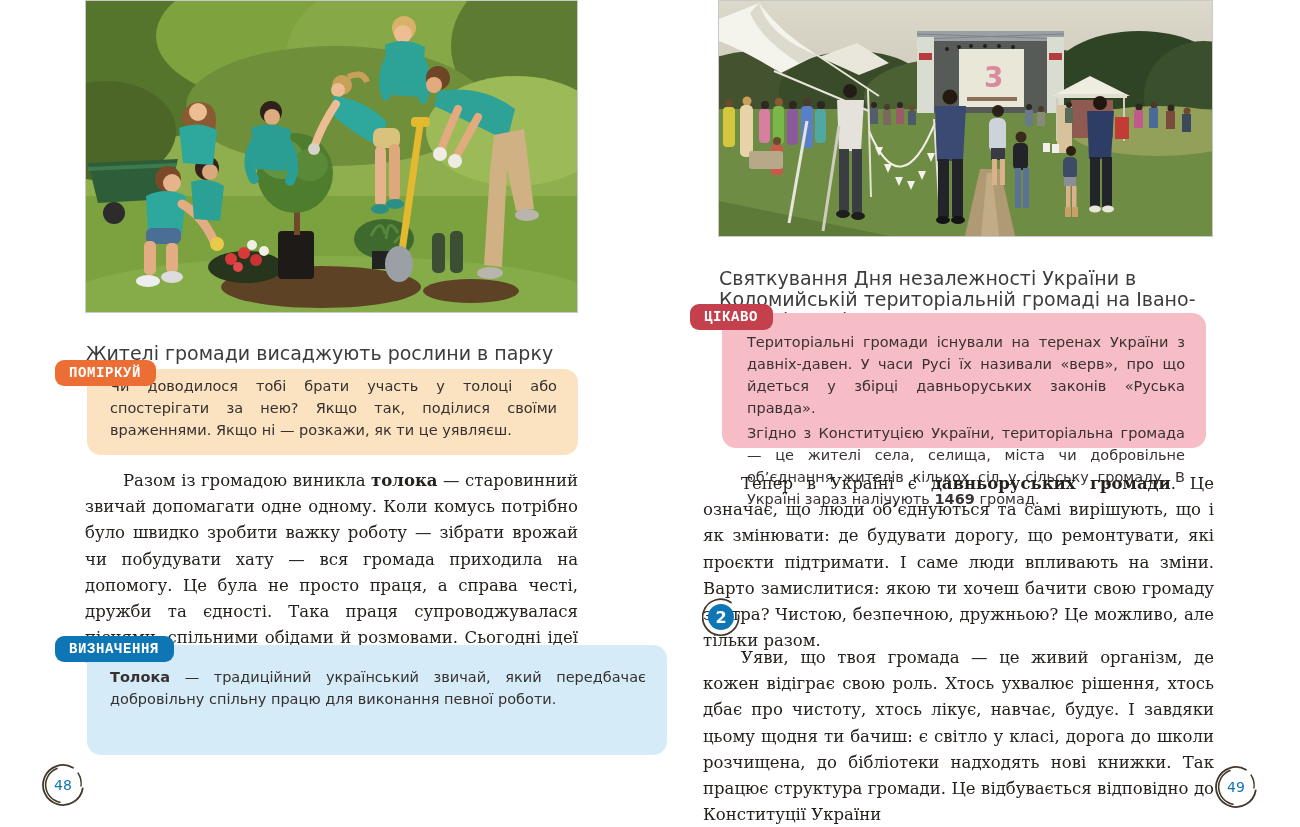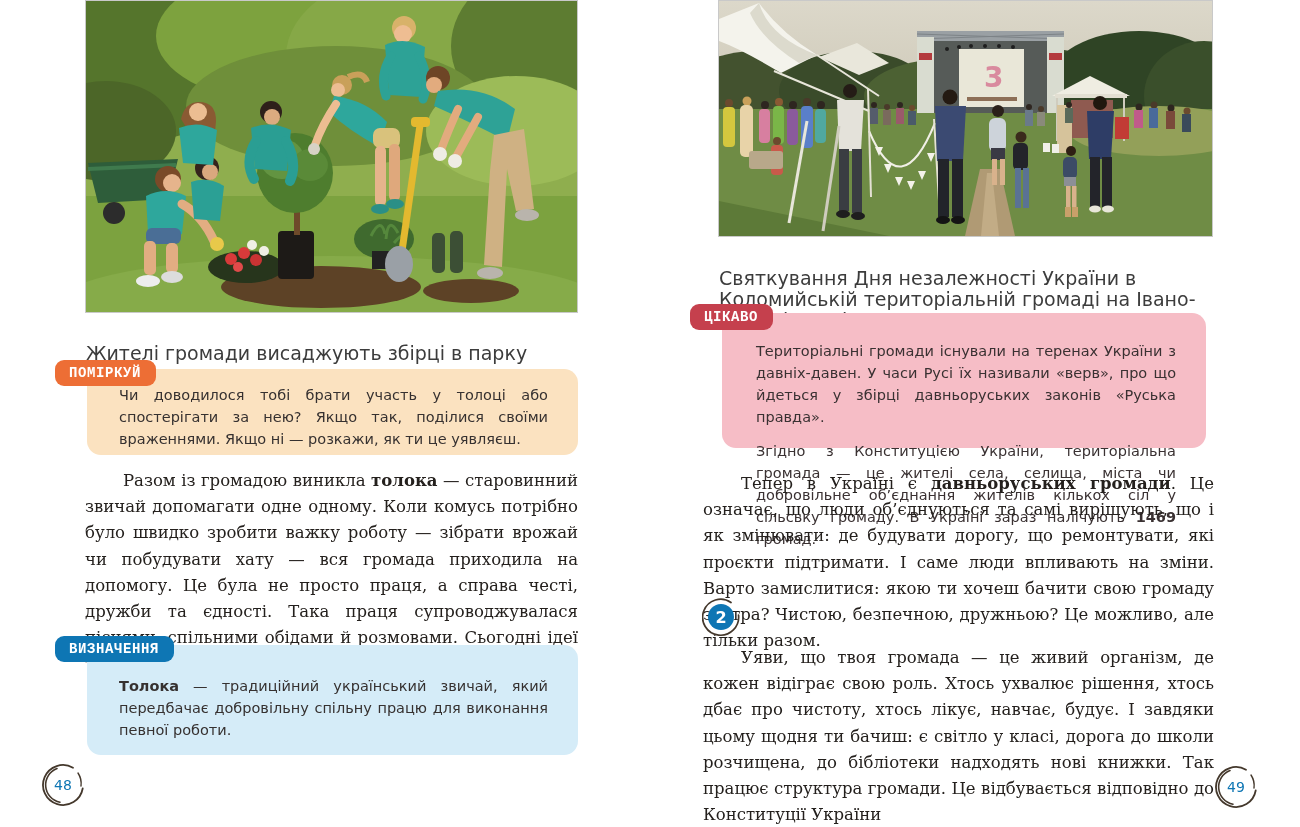--- a/index.html
+++ b/index.html
@@ -16,24 +16,24 @@
   .caption-right{left:719px;top:249px;width:494px;}
   
   .badge{position:absolute;z-index:3;color:#fff;font-weight:bold;font-size:14px;
          letter-spacing:.6px;padding:5px 15px 5px 14px;border-radius:9px;font-family:Liberation Mono, monospace;}
   .badge-think{left:55px;top:360px;background:var(--accent_orange,#ED6E35);}
   .badge-def{left:55px;top:636px;background:var(--accent_blue,#0E76B4);}
   .badge-fact{left:690px;top:304px;background:var(--accent_red,#C5404D);}
   
   .box{position:absolute;border-radius:14px;box-sizing:border-box;font-size:14.5px;
        line-height:22px;color:#363130;text-align:justify;}
-  .box p{margin:12px;}
+  .box p{margin:3px;}
   .box b{font-weight:bold;}
   .box-think{left:87px;top:369px;width:491px;height:86px;background:var(--box_peach,#FBE2C0);padding:3px 18px 10px 20px;}
-  .box-def{left:87px;top:645px;width:491px;height:110px;background:var(--box_blue,#D5ECF8);padding:18px 18px 12px 20px;}
+  .box-def{left:87px;top:645px;width:580px;height:110px;background:var(--box_blue,#D5ECF8);padding:18px 18px 12px 20px;}
   .box-fact{left:722px;top:313px;width:484px;height:135px;background:var(--box_pink,#F6BDC6);padding:15px 18px 10px 22px;color:#3a3132;}
   
   .body-text{position:absolute;font-family:"DejaVu Serif","Liberation Serif",serif;
              font-size:16.5px;line-height:26.2px;color:var(--body_text,#24201D);
              text-align:justify;text-indent:38px;margin:0;}
   .para-left{left:85px;top:468px;width:493px;}
   .para-r1{left:703px;top:471px;width:511px;}
   .para-r2{left:703px;top:645px;width:511px;}
   .body-text b{font-weight:bold;}
   
@@ -149,21 +149,21 @@
 
       <rect x="346" y="232" width="13" height="40" rx="5" fill="#3c4f35"></rect>
       <rect x="364" y="230" width="13" height="42" rx="5" fill="#3c4f35"></rect>
 
       <rect x="325" y="116" width="19" height="10" rx="4" fill="#e3b92f"></rect>
       <line x1="334" y1="124" x2="316" y2="250" stroke="#e3b92f" stroke-width="7"></line>
       <ellipse cx="313" cy="263" rx="14" ry="18" fill="#9aa0a6"></ellipse>
     </svg>
   </figure>
 
-  <p class="caption caption-left">Жителі громади висаджують збірці в парку</p>
+  <p class="caption caption-left">Жителі громади висаджують рослини в парку</p>
 
   <div class="badge badge-think">ПОМІРКУЙ</div>
   <div class="box box-think">
     <p>Чи доводилося тобі брати участь у толоці або спостерігати за нею? Якщо так, поділися своїми враженнями. Якщо ні — розкажи, як ти це уявляєш.</p>
   </div>
 
   <p class="body-text para-left"><span>Разом із громадою виникла </span><b>толока</b><span> — старовинний звичай допомагати одне одному. Коли комусь потрібно було швидко зробити важку роботу — зібрати врожай чи побудувати хату — вся громада приходила на допомогу. Це була не просто праця, а справа честі, дружби та єдності. Така праця супроводжувалася піснями, спільними обідами й розмовами. Сьогодні ідеї толоки живуть у волонтерстві та спільній допомозі.</span></p>
 
   <div class="badge badge-def">ВИЗНАЧЕННЯ</div>
   <div class="box box-def">

